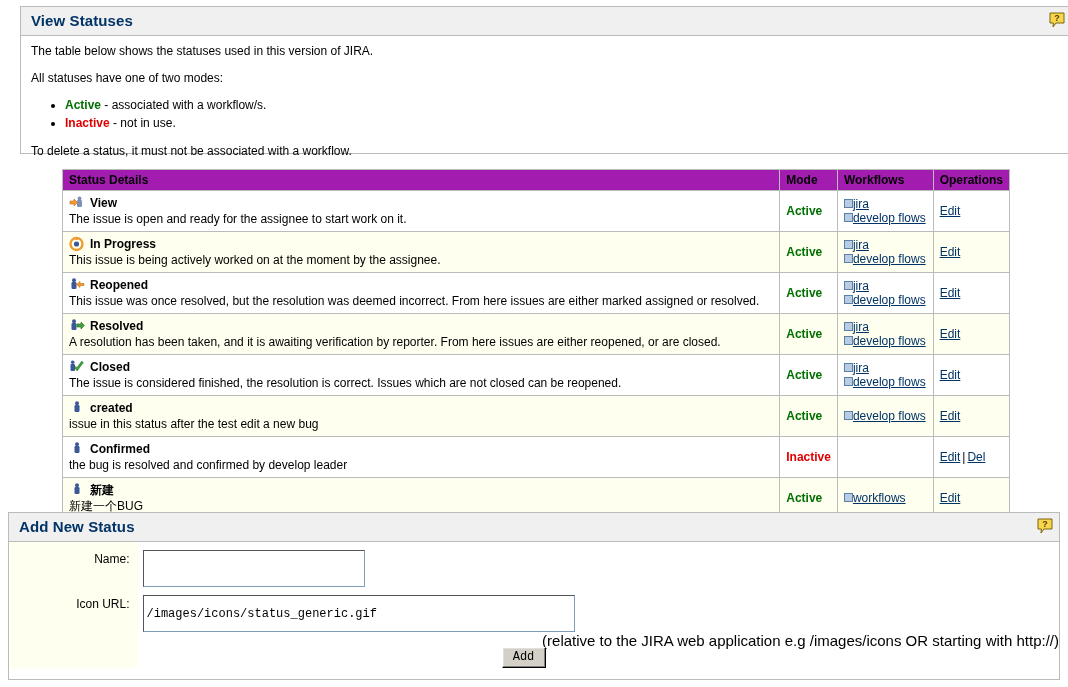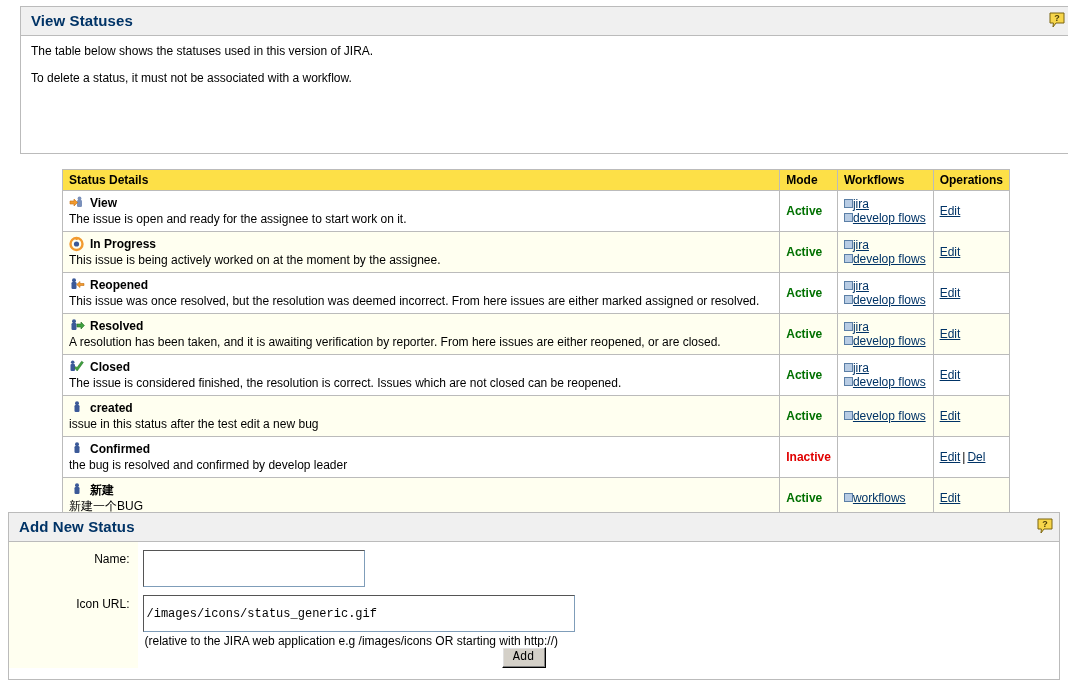--- a/index.html
+++ b/index.html
@@ -57,21 +57,21 @@
 
   
   #statuses-table {
     position: absolute; left: 62px; top: 169px;
     width: 948px;
     border-collapse: collapse;
     border: 1px solid #bbbbbb;
     background: #ffffff;
   }
   #statuses-table th {
-    background: #fde047;
+    background: #a21caf;
     border: 1px solid #bbbbbb;
     text-align: left;
     font-size: 12px;
     font-weight: bold;
     color: #000000;
     padding: 3px 6px 3px 6px;
     height: 21px;
   }
   #statuses-table td {
     border: 1px solid #bbbbbb;
@@ -133,21 +133,21 @@
     height: 37px;
     font-family: "Liberation Sans", sans-serif;
     font-size: 12px;
     padding: 1px 3px;
     outline: none;
   }
   .txt.mono { font-family: "Liberation Mono", monospace; font-size: 12px; }
   #name-input { width: 222px; }
   #description-input { width: 432px; }
   #iconurl-input { width: 432px; }
-  .hint { font-size: 12px; color: #000; padding: 3px 0 0 2px; line-height: 12px; }
+  .hint { font-size: 15px; color: #000; padding: 3px 0 0 2px; line-height: 12px; text-align: right; }
   .btn-row { background: #ffffff; text-align: left; padding: 12px 0 0 0; }
   .add-btn {
     margin-left: 363px;
     width: 44px; height: 21px;
     background: #d4d0c8;
     border: 1px solid #000000;
     border-top-color: #ffffff;
     border-left-color: #ffffff;
     box-shadow: inset -1px -1px 0 #808080, inset 1px 1px 0 #dfdfdf;
     font-family: "Liberation Mono", monospace;
@@ -169,20 +169,29 @@
       <h2>View Statuses</h2>
       <span class="help-icon">
         <svg width="16" height="16" viewBox="0 0 16 16">
           <path d="M1 1 H15 V11 H7 L4 15 L4.4 11 H1 Z" fill="#f7d64b" stroke="#7a6410" stroke-width="1"></path>
           <text x="8" y="9" font-family="Liberation Sans, sans-serif" font-size="9" font-weight="bold" text-anchor="middle" fill="#4a3c05">?</text>
         </svg>
       </span>
     </div>
     <div class="panel-body">
       <p>The table below shows the statuses used in this version of JIRA.</p>
+      <p>All statuses have one of two modes:</p>
+      <ul class="modes">
+        <li>
+          <span class="active-word">Active</span><span> - associated with a workflow/s.</span>
+        </li>
+        <li>
+          <span class="inactive-word">Inactive</span><span> - not in use.</span>
+        </li>
+      </ul>
       <p class="last">To delete a status, it must not be associated with a workflow.</p>
     </div>
   </div>
 
   <table id="statuses-table">
     <thead>
       <tr>
         <th class="c-details">Status Details</th>
         <th class="c-mode">Mode</th>
         <th class="c-workflows">Workflows</th>

